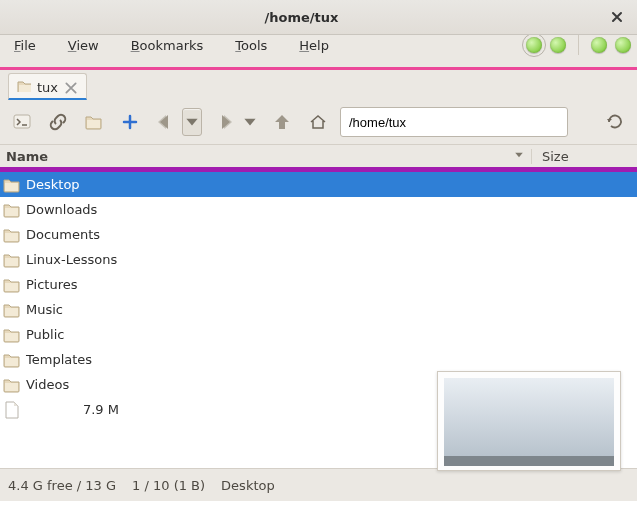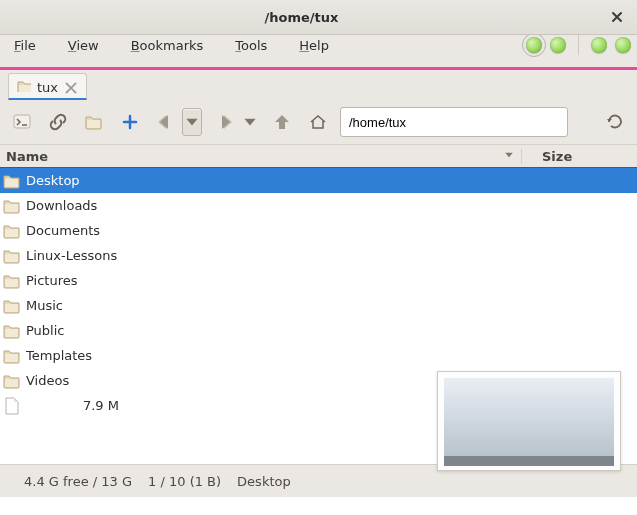--- a/index.html
+++ b/index.html
@@ -19,32 +19,32 @@
 .tab .ticon svg{width:14px;height:14px}
 .tab .tclose{width:14px;height:14px;color:#888}
 .toolbar{height:44px;background:#ebe8e3;border-bottom:1px solid #d4cfc7;display:flex;align-items:center;padding:0 8px;gap:8px}
 .tbtn{width:26px;height:26px;border:1px solid transparent;border-radius:3px;display:flex;align-items:center;justify-content:center;color:#595347}
 .tbtn.boxed{border:1px solid #bbb4a8;background:#e4e0d8;box-shadow:inset 0 1px 1px rgba(255,255,255,.6)}
 .tbtn svg{width:18px;height:18px}
 .tbtn.narrow{width:18px}
 .tgrp{display:flex;align-items:center;gap:2px}
 .pathbox{flex:0 0 210px}
 .pathbox input{width:100%;height:28px;border:1px solid #bcb6ab;border-radius:3px;background:#fff;padding:0 8px;font-size:13px;outline:none}
-.columns{height:22px;background:#ebe8e3;border-bottom:1px solid #a21caf;display:flex;align-items:center;font-size:13px;color:#474440}
+.columns{height:22px;background:#ebe8e3;border-bottom:5px solid #a21caf;display:flex;align-items:center;font-size:13px;color:#474440}
 .col-name{flex:1;padding-left:6px;font-weight:600}
 .col-name .sortic{float:right;margin-right:6px;color:#7d776b}
-.col-size{width:95px;padding-left:20px;font-weight:700;border-left:1px solid #d5d0c7}
+.col-size{width:95px;padding-left:10px;font-weight:400;border-left:1px solid #d5d0c7}
 .filelist{height:296px;overflow:hidden;background:#fff}
 .row{display:flex;align-items:center;height:25px;padding-left:2px}
 .row.selected{background:#2f7fd6;color:#fff}
 .ficon{width:20px;height:20px;margin-right:2px;display:flex;align-items:center;justify-content:center;flex:0 0 20px}
 .ficon svg{width:18px;height:18px}
 .fname{flex:1;padding-left:2px;white-space:nowrap;overflow:hidden}
 .fsize{width:95px;text-align:right;padding-right:10px}
-.statusbar{height:32px;background:#ebe8e3;border-top:1px solid #d4cfc7;display:flex;align-items:center;padding:0 24px;gap:16px;color:#4d4942}
+.statusbar{height:32px;background:#ebe8e3;border-top:1px solid #d4cfc7;display:flex;align-items:center;padding:0 8px;gap:16px;color:#4d4942}
 .statusbar .sdot{margin-left:auto}
 .thumb{position:absolute;right:16px;bottom:44px;width:182px;height:98px;background:#fdfdfd;border:1px solid #cfc9bf;box-shadow:0 1px 3px rgba(0,0,0,.15)}
 .thumb .inner{position:absolute;left:6px;top:6px;right:6px;bottom:14px;background:linear-gradient(180deg,#e9eef3,#b8c3cd)}
 .thumb .bar{position:absolute;left:6px;right:6px;bottom:4px;height:10px;background:#7e868c}
 body{position:relative}
 </style>
 </head>
 <body>
 
 <svg width="0" height="0" style="position:absolute">

